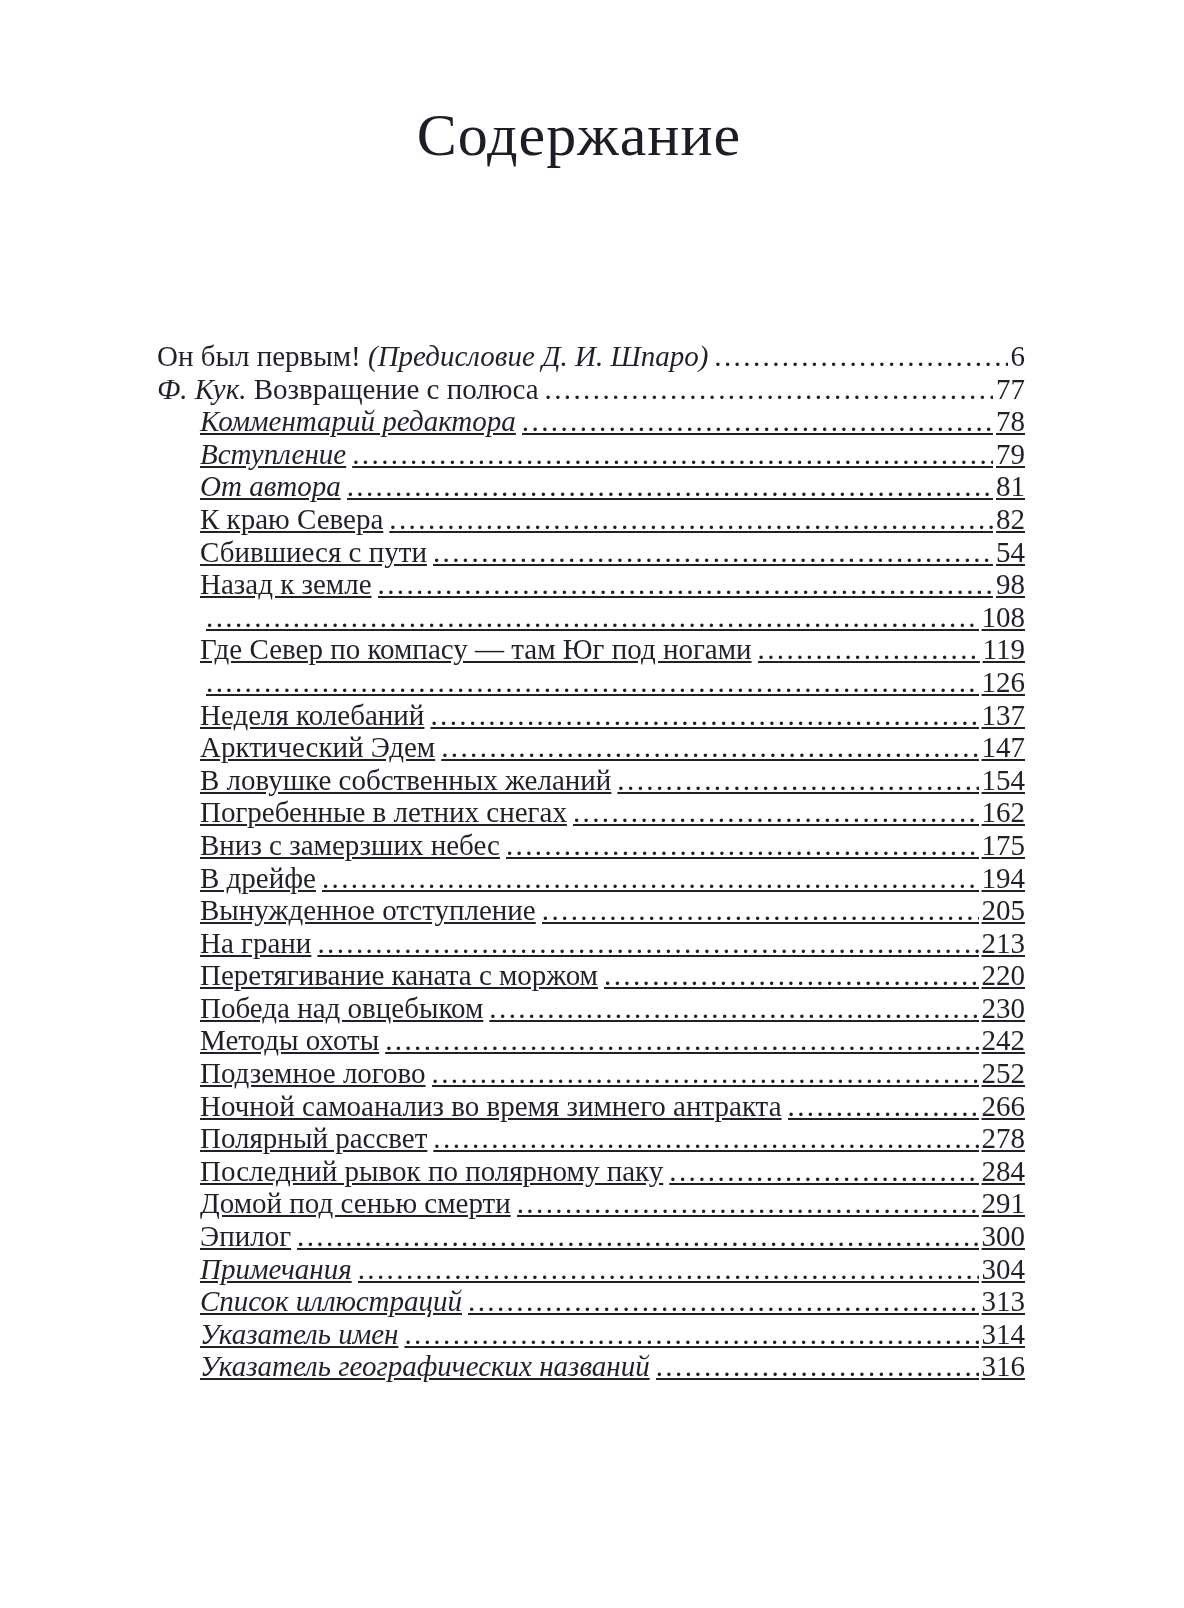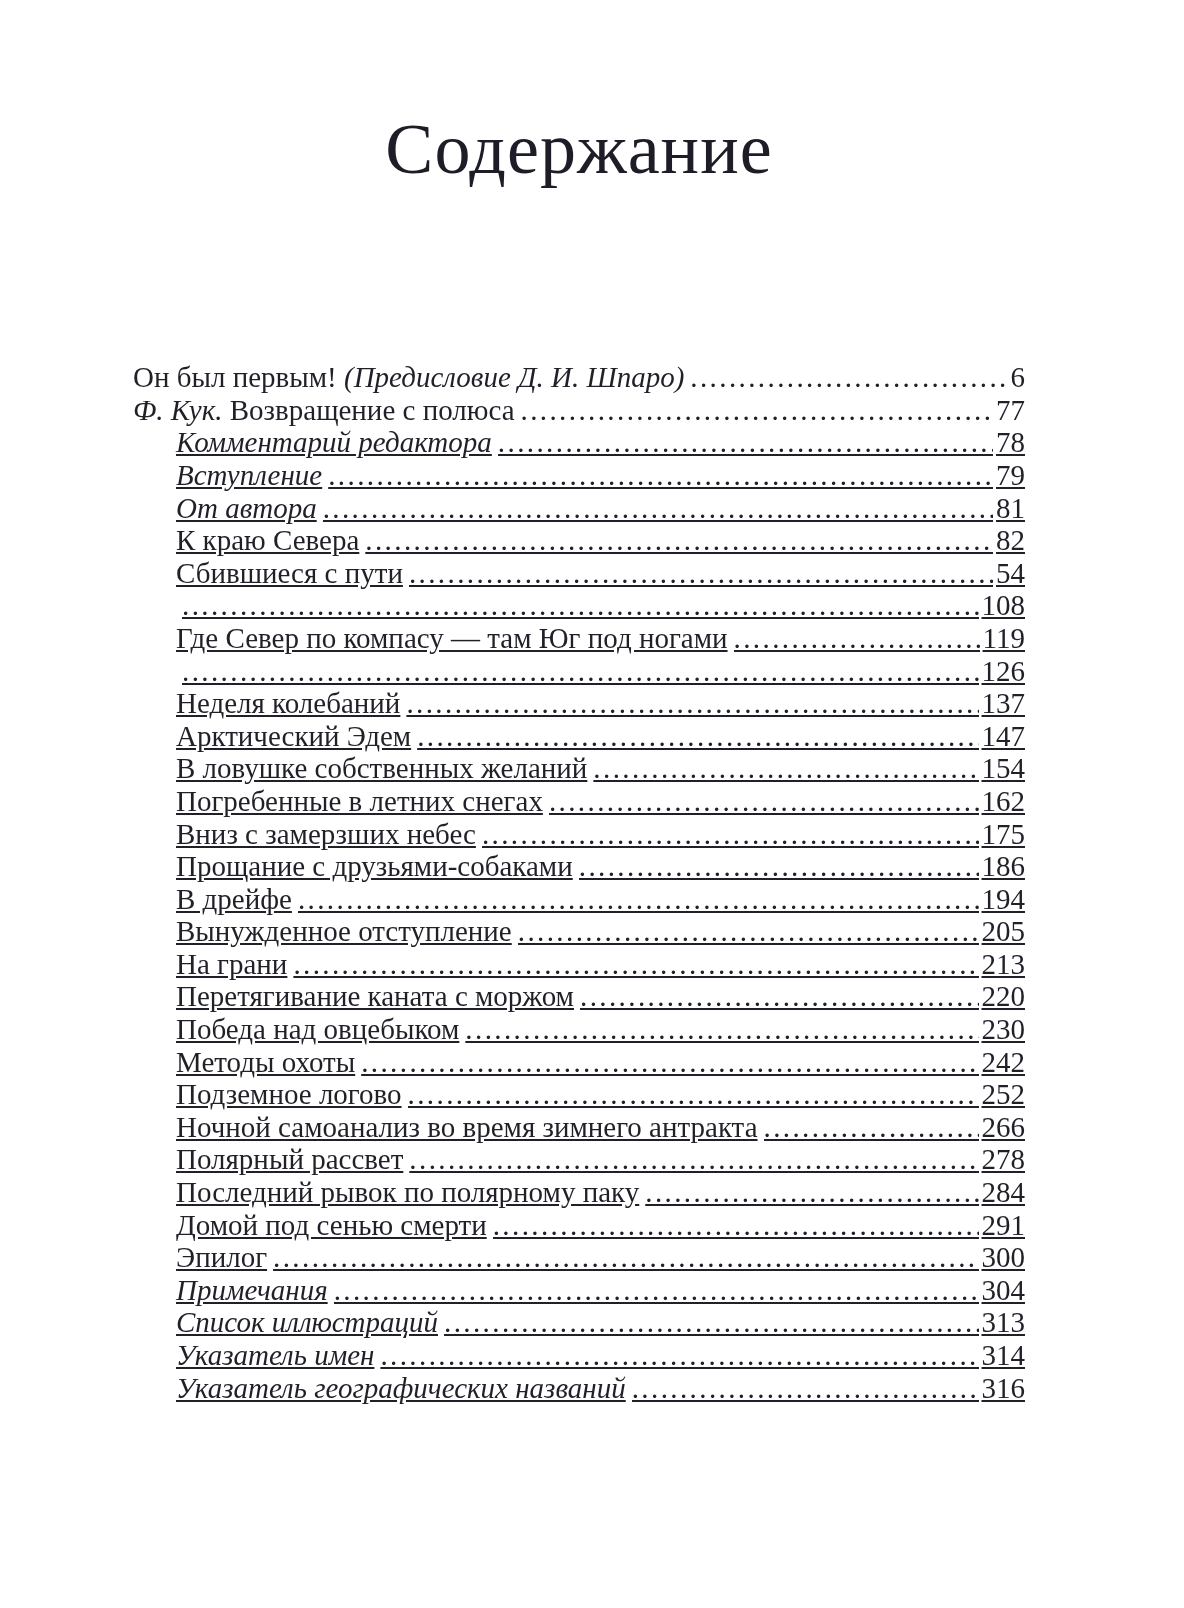--- a/index.html
+++ b/index.html
@@ -14,39 +14,40 @@
     color: #211f28;
     overflow: hidden;
   }
   .page {
     box-sizing: border-box;
     width: 1184px;
     height: 1608px;
     padding: 0 159px 0 133px;
   }
   .doc-title {
-    margin: 12px;
+    margin: 4px;
     padding-top: 98px;
-    font-size: 72px;
+    font-size: 60px;
     font-weight: normal;
     line-height: 1.1;
     text-align: center;
     letter-spacing: 1px;
     color: #1e1c26;
   }
   .toc {
     margin-top: 172px;
   }
   .toc-row {
     display: flex;
     align-items: baseline;
     font-size: 29px;
     line-height: 32.6px;
     height: 32.6px;
     white-space: nowrap;
+    margin-left: 24px;
   }
   .toc-row.indent-1 {
     padding-left: 43px;
     text-decoration: underline;
   }
   .entry-title {
     flex: 0 0 auto;
   }
   .entry-title .italic {
     font-style: italic;
@@ -109,20 +110,25 @@
     <span class="leader"></span>
     <span class="page-num">82</span>
   </div>
 
   <div class="toc-row indent-1">
     <span class="entry-title"><span>Сбившиеся с пути </span></span>
     <span class="leader"></span>
     <span class="page-num">54</span>
   </div>
 
+  <div class="toc-row indent-1">
+    <span class="entry-title"><span>Назад к земле</span></span>
+    <span class="leader"></span>
+    <span class="page-num">98</span>
+  </div>
 
   <div class="toc-row indent-1">
     <span class="leader"></span>
     <span class="page-num">108</span>
   </div>
 
   <div class="toc-row indent-1">
     <span class="entry-title"><span>Где Север по компасу — там Юг под ногами</span></span>
     <span class="leader"></span>
     <span class="page-num">119</span>
@@ -156,25 +162,20 @@
     <span class="leader"></span>
     <span class="page-num">162</span>
   </div>
 
   <div class="toc-row indent-1">
     <span class="entry-title"><span>Вниз с замерзших небес</span></span>
     <span class="leader"></span>
     <span class="page-num">175</span>
   </div>
 
-  <div class="toc-row indent-1">
-    <span class="entry-title"><span>Прощание с друзьями-собаками</span></span>
-    <span class="leader"></span>
-    <span class="page-num">186</span>
-  </div>
 
   <div class="toc-row indent-1">
     <span class="entry-title"><span>В дрейфе </span></span>
     <span class="leader"></span>
     <span class="page-num">194</span>
   </div>
 
   <div class="toc-row indent-1">
     <span class="entry-title"><span>Вынужденное отступление </span></span>
     <span class="leader"></span>

